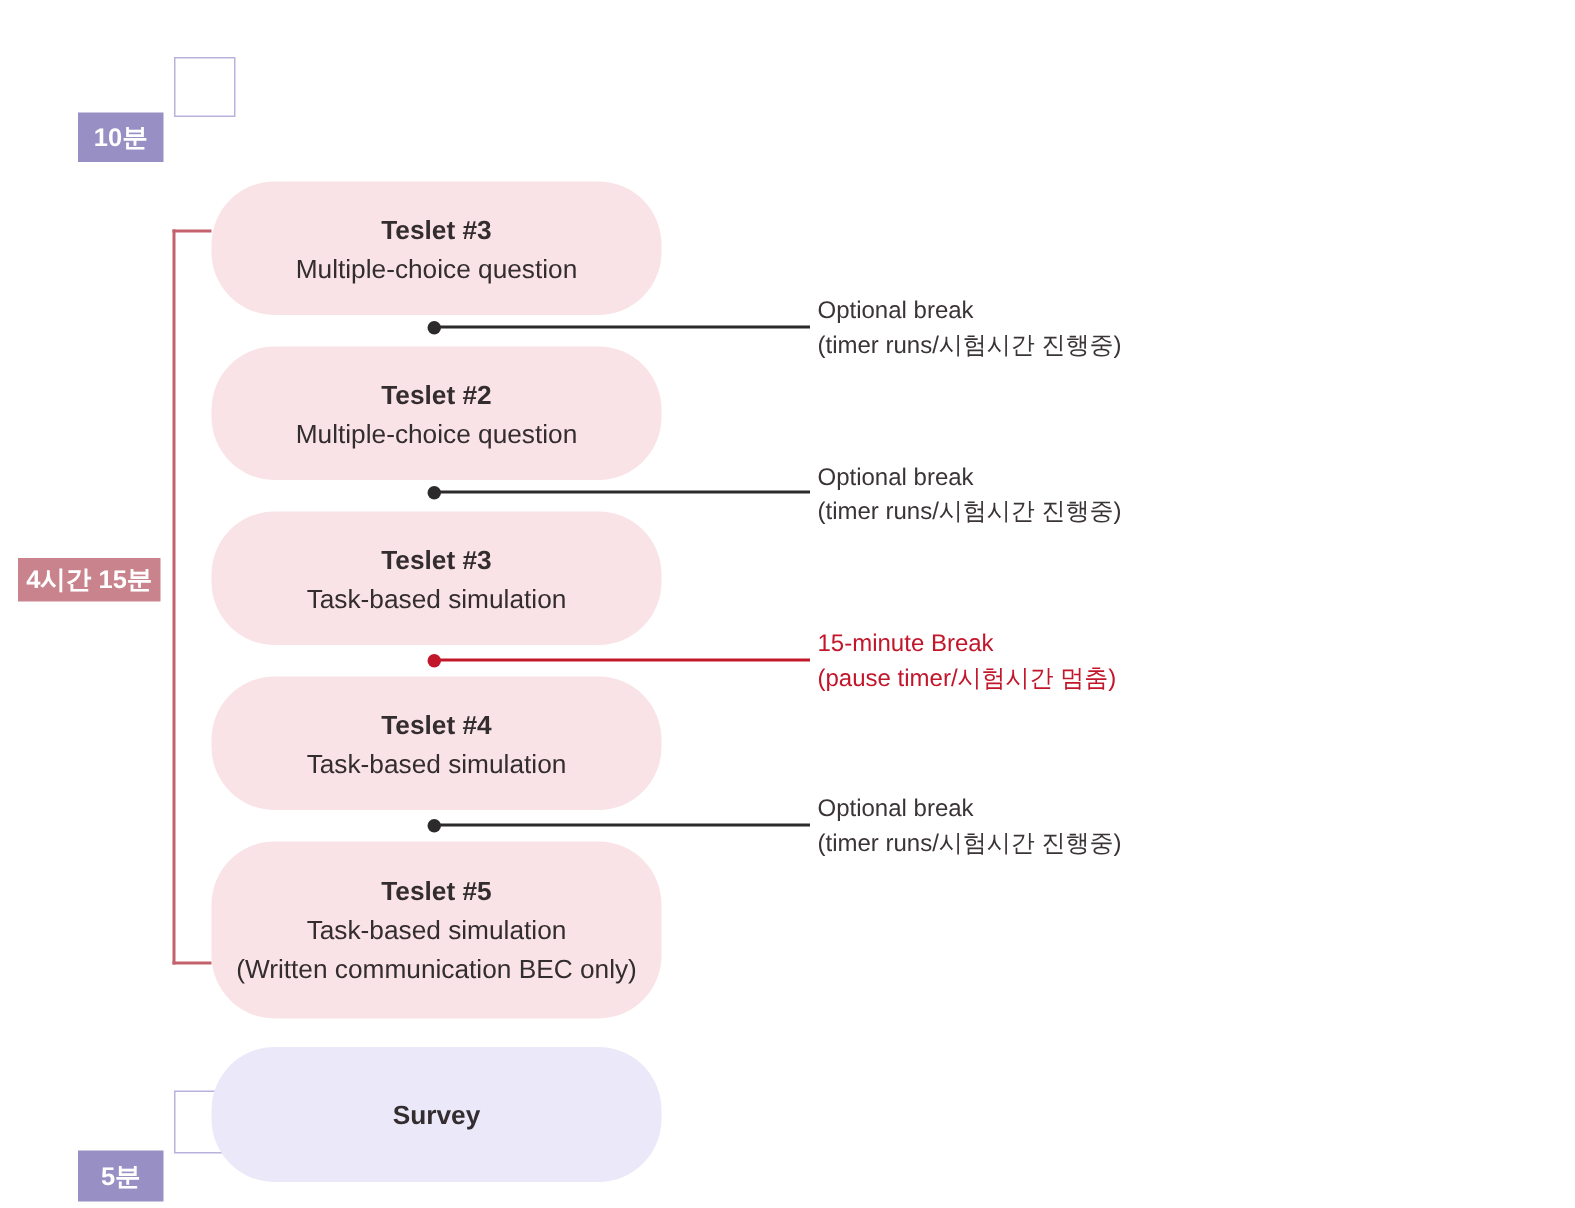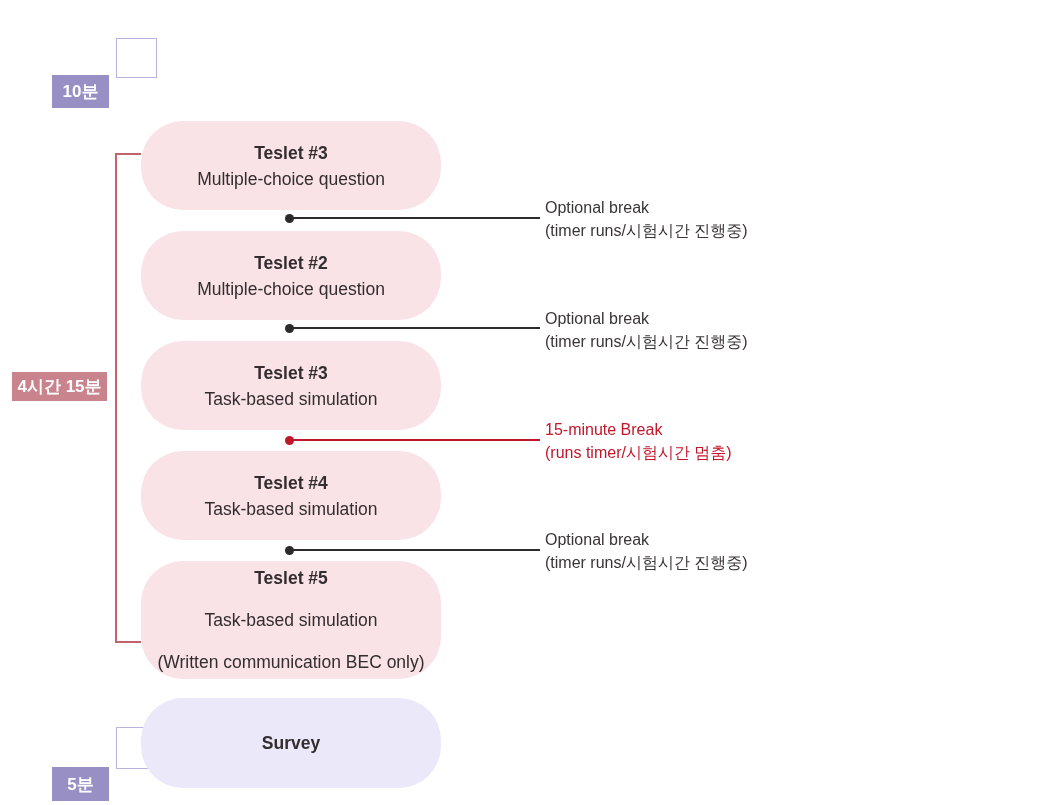--- a/index.html
+++ b/index.html
@@ -35,21 +35,21 @@
   .box.lav  { background: #ebe8f9; }
   .box.pink { background: #f9e3e6; }
   .box-title { font-weight: 700; }
   .box-line  { font-weight: 400; }
 
   .b-welcome { top: 10px;  height: 90px;  }
   .b-t1      { top: 121px; height: 89px;  }
   .b-t2      { top: 231px; height: 89px;  }
   .b-t3      { top: 341px; height: 89px;  }
   .b-t4      { top: 451px; height: 89px;  }
-  .b-t5      { top: 561px; height: 118px; gap: 16px; }
+  .b-t5      { top: 561px; height: 118px; }
   .b-survey  { top: 698px; height: 90px;  }
 
   
   .badge {
     position: absolute;
     display: flex;
     justify-content: center;
     align-items: center;
     color: #ffffff;
     font-weight: 700;
@@ -188,20 +188,20 @@
   <div class="note n1">
     <div>Optional break</div>
     <div>(timer runs/시험시간 진행중)</div>
   </div>
   <div class="note n2">
     <div>Optional break</div>
     <div>(timer runs/시험시간 진행중)</div>
   </div>
   <div class="note red n3">
     <div>15-minute Break</div>
-    <div>(runs timer/시험시간 멈춤)</div>
+    <div>(pause timer/시험시간 멈춤)</div>
   </div>
   <div class="note n4">
     <div>Optional break</div>
     <div>(timer runs/시험시간 진행중)</div>
   </div>
 
 </div>
 
 </body></html>

